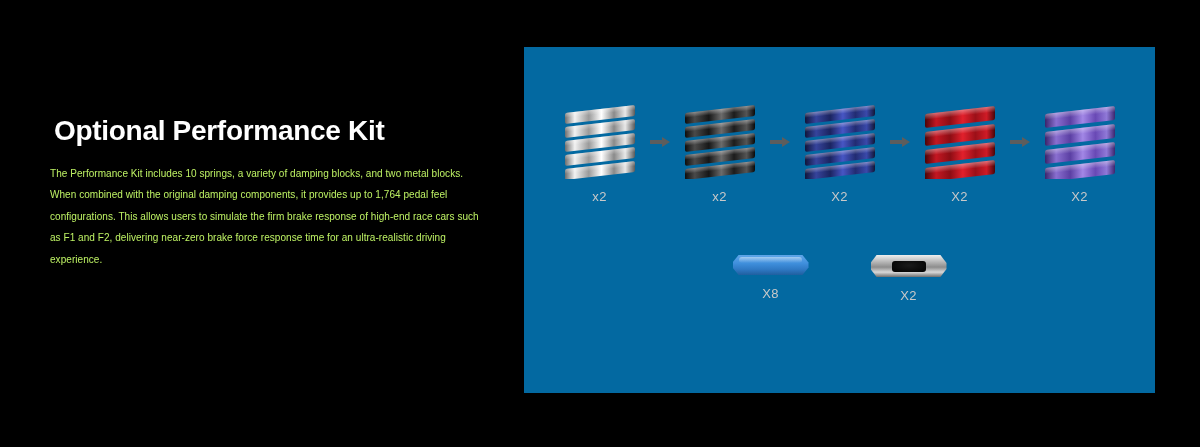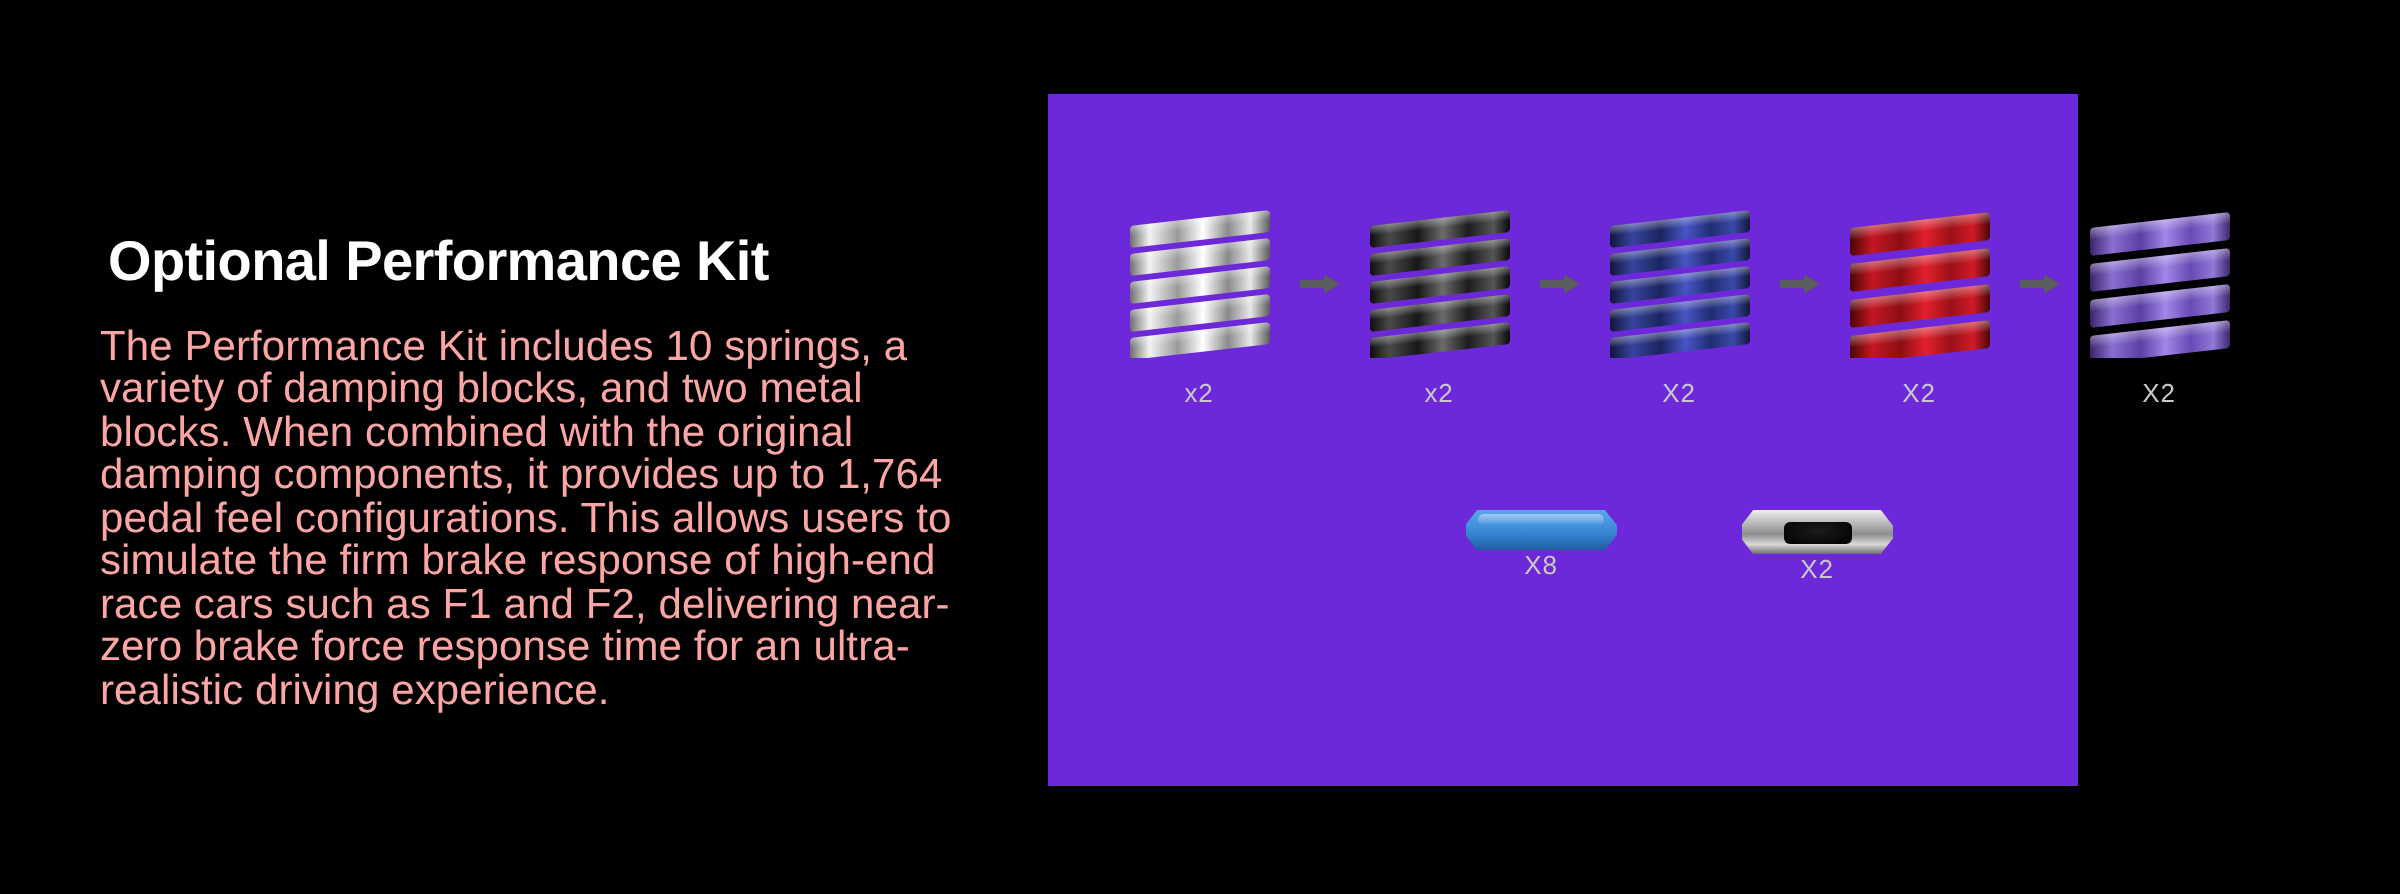--- a/index.html
+++ b/index.html
@@ -20,33 +20,33 @@
   .kit-title{
     color:#ffffff;
     font-size:28px;
     font-weight:bold;
     letter-spacing:-0.3px;
     line-height:1.1;
     margin:0 0 16px 4px;
     white-space:nowrap;
   }
   .kit-body{
-    color:#fca5a5;
-    font-size:21px;
+    color:#bef264;
+    font-size:10px;
     line-height:21.5px;
     margin:0;
     letter-spacing:0.05px;
   }
 
   
   .panel{
     position:absolute;
     left:524px; top:47px;
-    width:515px; height:346px;
-    background:#6d28d9;
+    width:631px; height:346px;
+    background:#0369a1;
     text-decoration:underline;
   }
 
   
   .spring-row{
     position:absolute;
     left:0; top:58px;
     width:631px;
     display:flex;
     align-items:flex-start;
@@ -101,21 +101,21 @@
   .block-row{
     position:absolute;
     left:0; top:208px;
     width:631px;
     display:flex;
     justify-content:center;
     gap:62px;
   }
   .block-cell{display:flex;flex-direction:column;align-items:center;}
   .block-label{
-    margin-top:0;
+    margin-top:11px;
     color:#c9c9c9;
     font-size:13px;
     letter-spacing:.4px;
   }
   .blue-block{
     width:76px;height:20px;
     background:linear-gradient(180deg,#5ea5e8 0%,#3f8fdc 42%,#2f79c4 72%,#1f5f9f 100%);
     clip-path:polygon(8% 0,92% 0,100% 38%,100% 62%,92% 100%,8% 100%,0 62%,0 38%);
     position:relative;
   }

